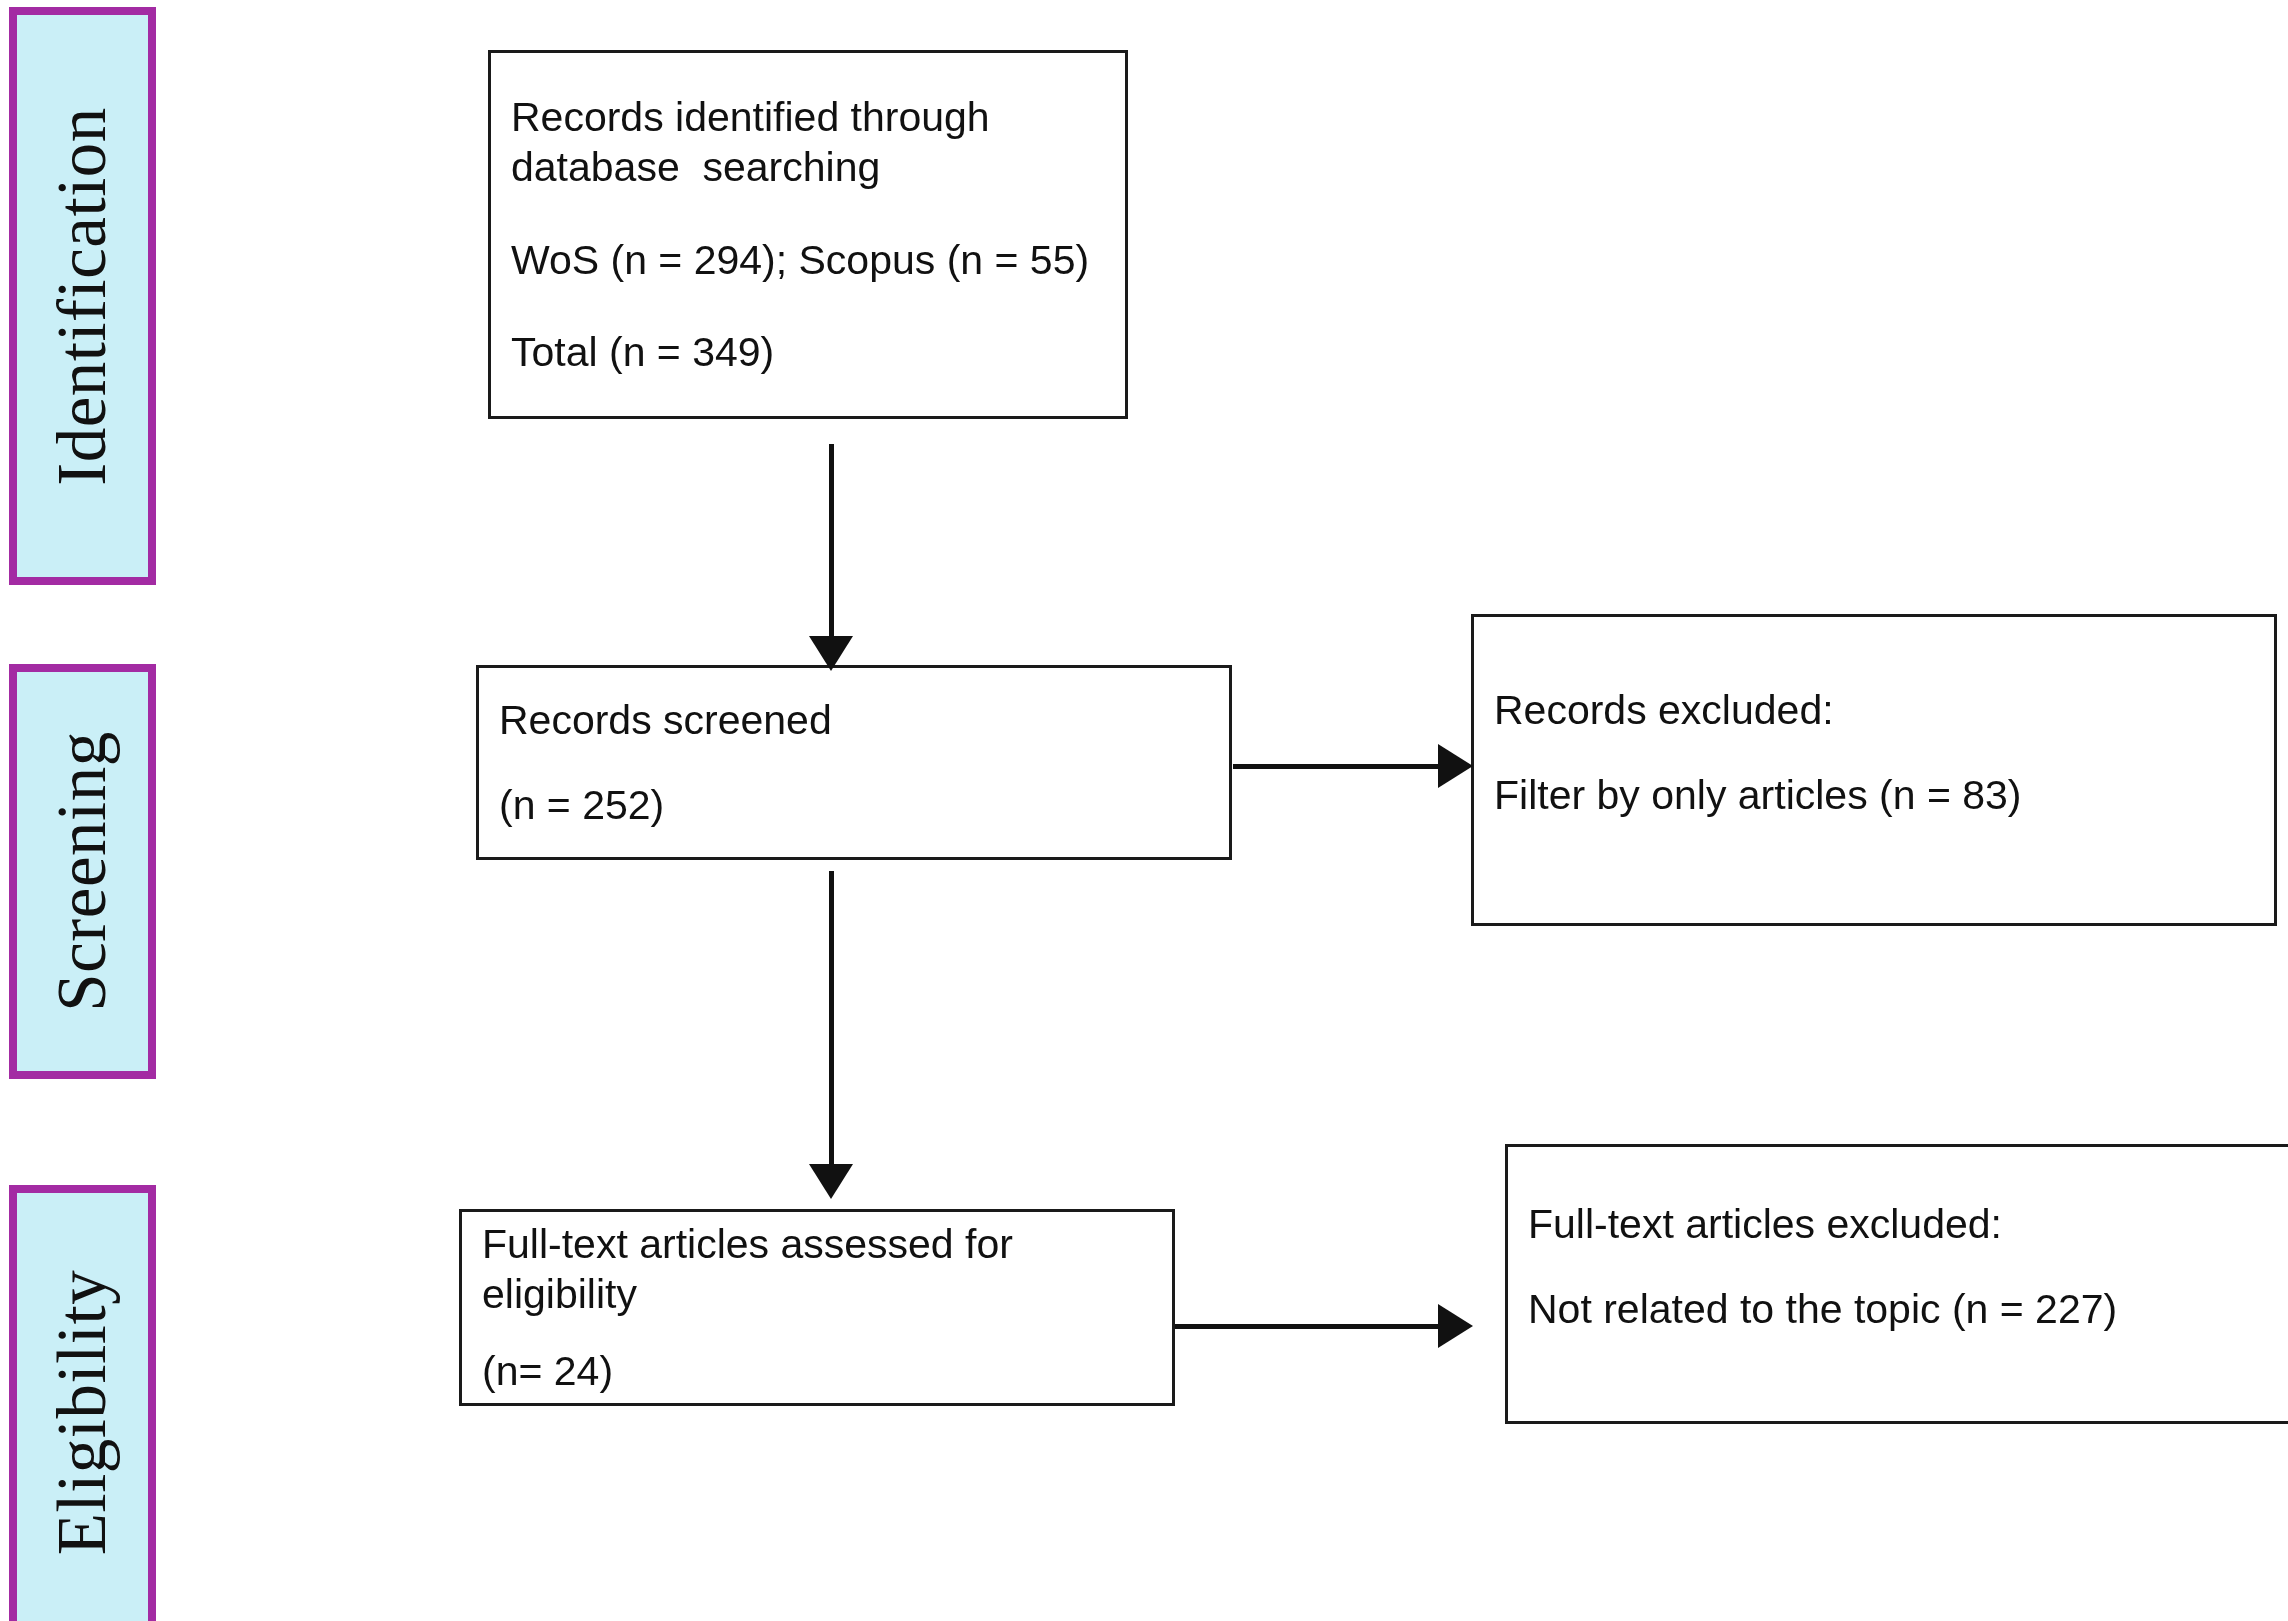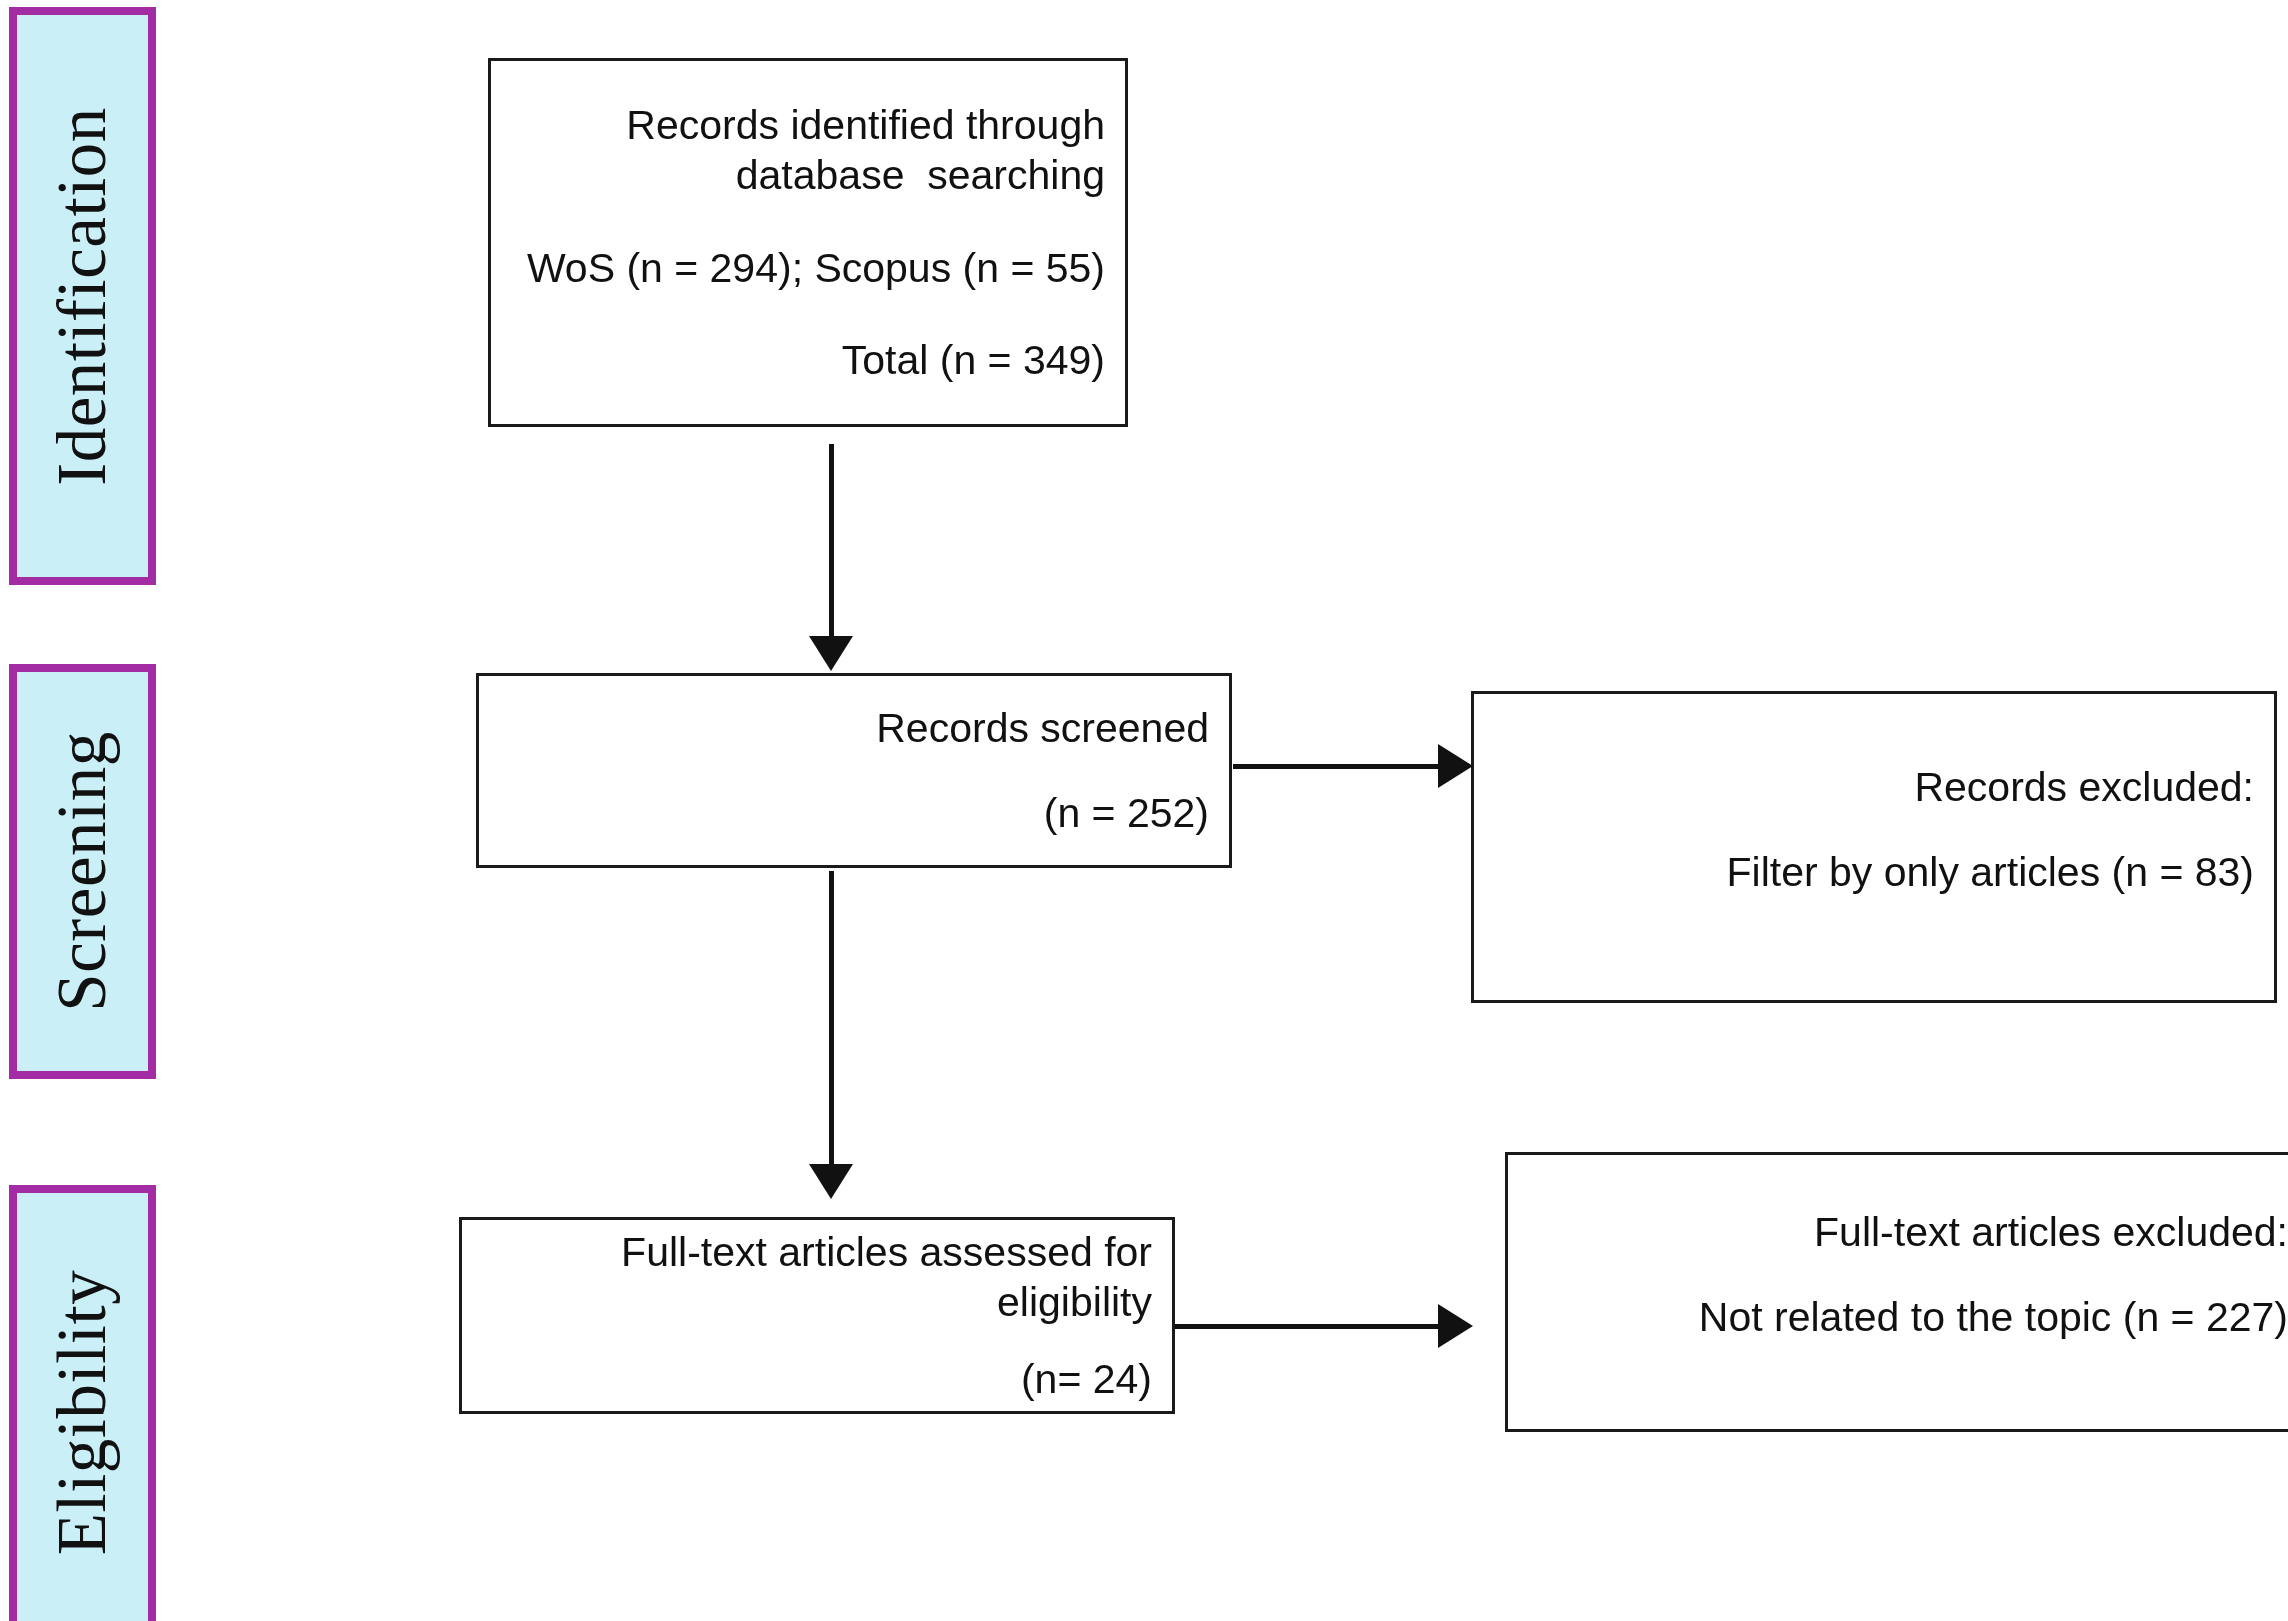--- a/index.html
+++ b/index.html
@@ -49,42 +49,41 @@
   #stage-eligibility    { left: 9px;  top: 1185px; width: 147px; height: 455px; }
 
   
   .flow-box {
     position: absolute;
     box-sizing: border-box;
     background: #ffffff;
     border: 3.6px solid #1a1a1a;
     display: flex;
     flex-direction: column;
-    align-items: flex-end;
+    align-items: flex-start;
     justify-content: center;
     text-align: center;
     padding: 7.3px 20px;
     overflow: hidden;
-    margin-top: 8px;
   }
   .flow-line {
     font-family: "Liberation Sans", sans-serif;
     font-size: 41px;
     line-height: 1.22;
     color: #111111;
     white-space: pre-wrap;
     margin: 0;
   }
   .gap-lg { height: 42px; }
   .gap-md { height: 35px; }
 
   #box-identified  { left: 488px;  top: 50px;   width: 640px; height: 369px; }
   #box-screened    { left: 476px;  top: 665px;  width: 756px; height: 195px; }
   #box-assessed    { left: 459px;  top: 1209px; width: 716px; height: 197px; }
-  #box-excluded-records   { left: 1471px; top: 683px;  width: 806px; height: 312px; }
+  #box-excluded-records   { left: 1471px; top: 614px;  width: 806px; height: 312px; }
   #box-excluded-fulltext  { left: 1505px; top: 1144px; width: 806px; height: 280px; }
 
   
   .connector {
     position: absolute;
     pointer-events: none;
   }
   .conn-line-v {
     position: absolute;
     background: #111111;

